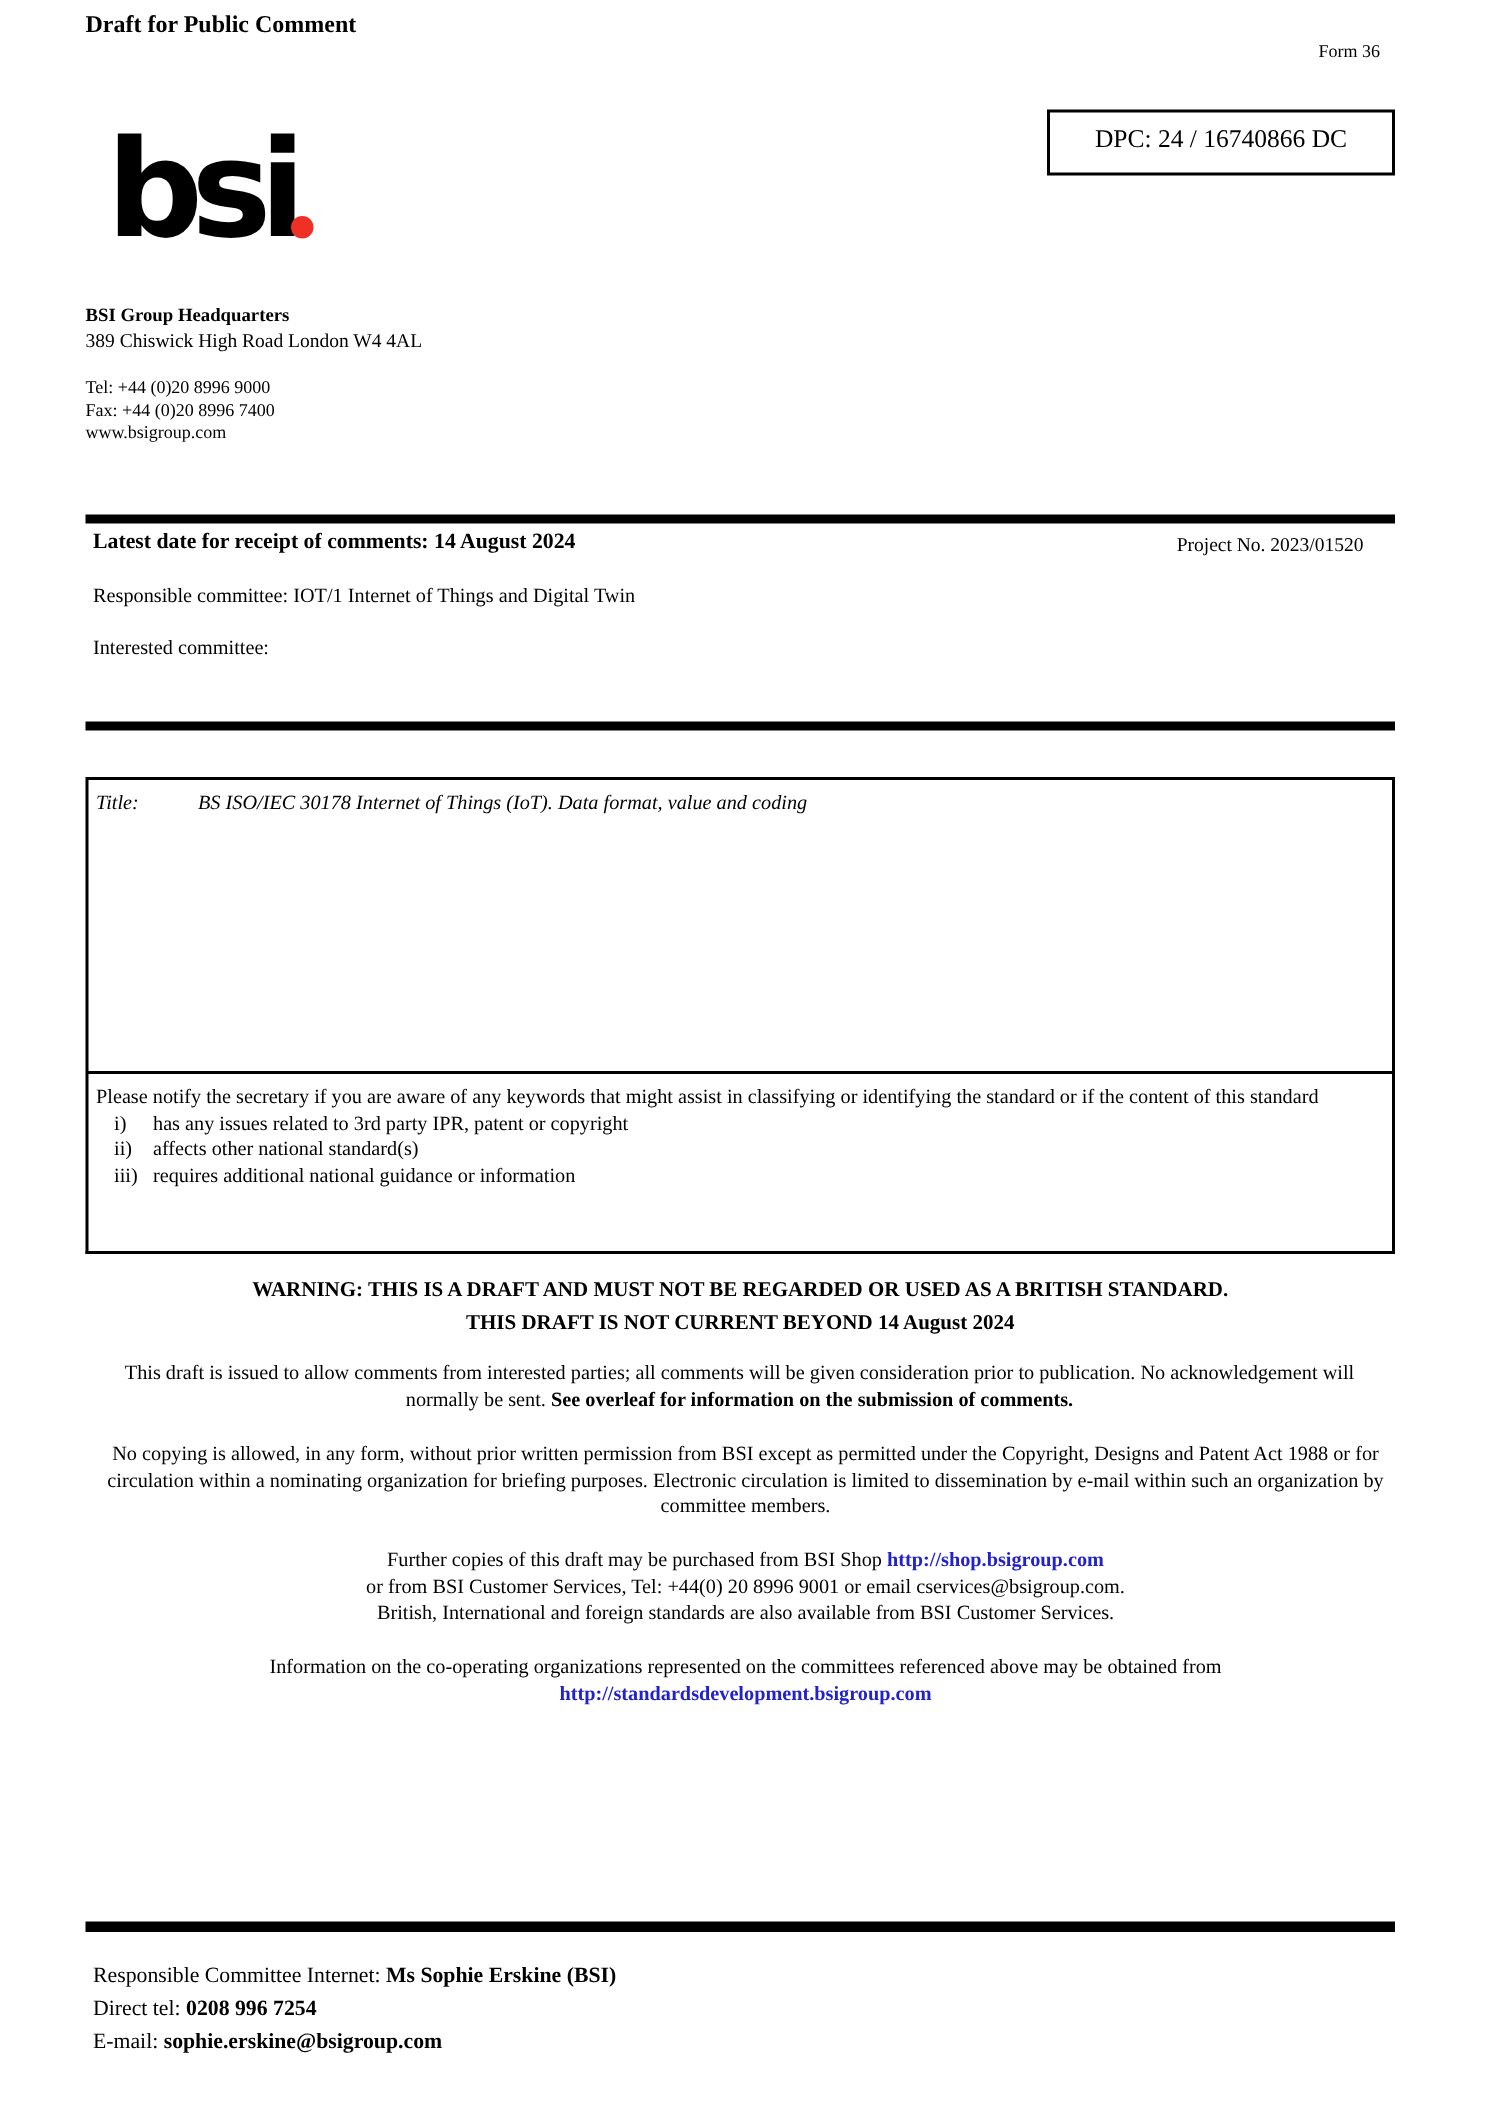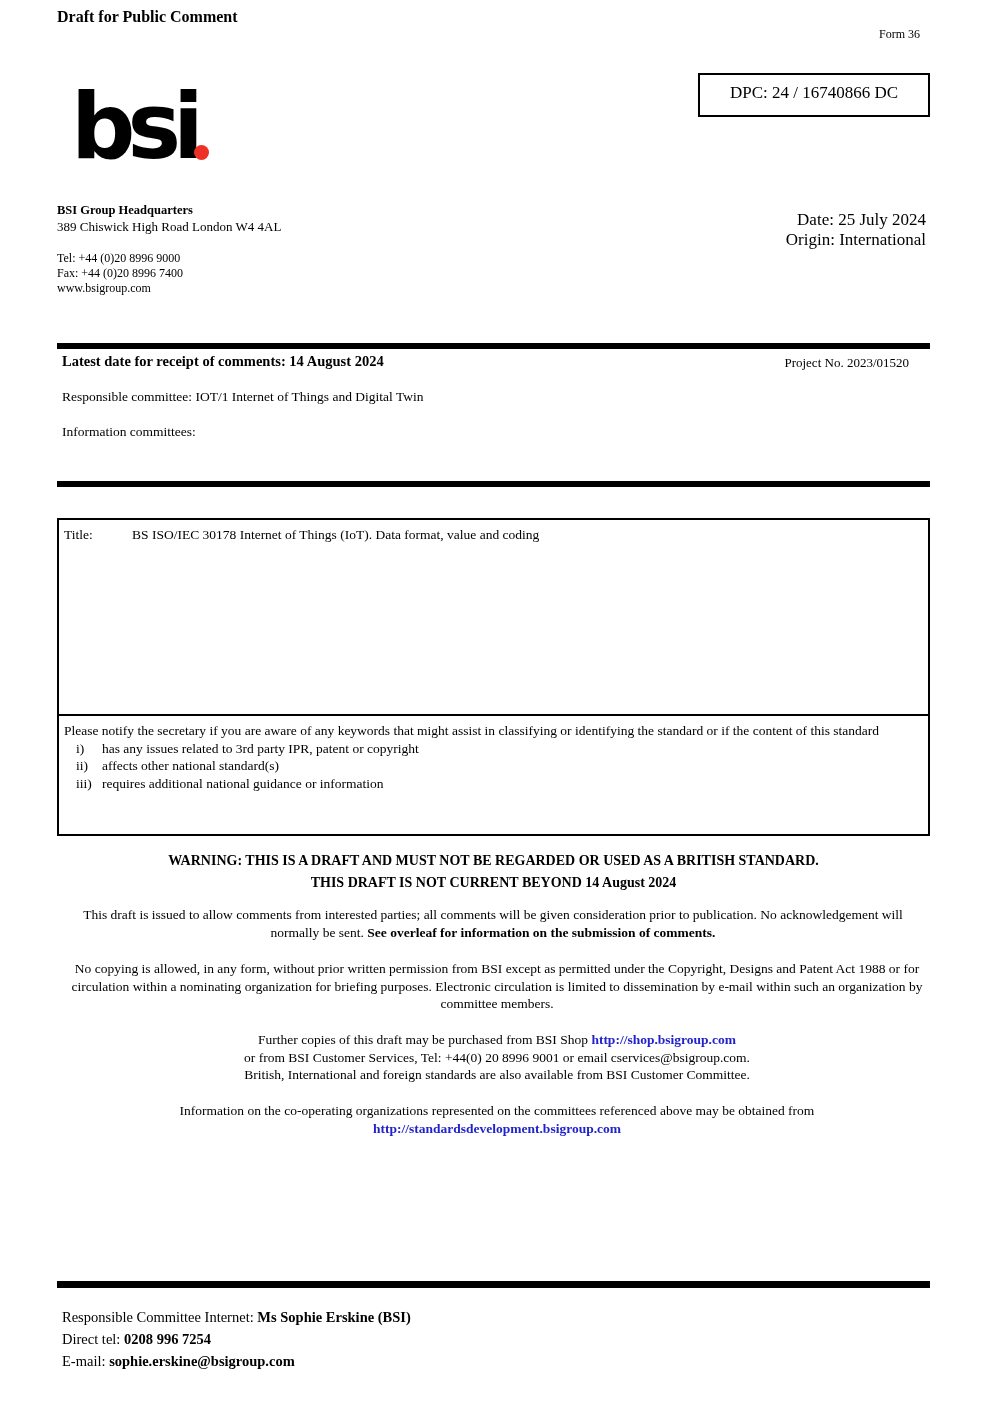--- a/index.html
+++ b/index.html
@@ -41,21 +41,21 @@
   .rule.r2 { top:481px; }
   .rule.r3 { top:1281px; height:7px; }
 
   .latest-date { position:absolute; left:62px; top:353px; font-size:14.5px; font-weight:bold; }
   .project-no { position:absolute; right:83px; top:355px; font-size:13px;text-align:center; }
   .resp-committee { position:absolute; left:62px; top:389px; font-size:13.5px; }
   .interested { position:absolute; left:62px; top:424px; font-size:13.5px; }
 
   .title-box {
     position:absolute; left:57px; top:518px; width:873px; height:198px;
-    border:2px solid #000; font-size:13.5px; padding:7px 5px;
+    border:2px solid #000; font-size:13.5px; padding:7px 5px;font-style:italic;
   }
   .title-box .row { display:flex; }
   .title-box .lbl { width:68px; flex:0 0 68px; }
 
   .keywords-box {
     position:absolute; left:57px; top:716px; width:873px; height:120px;
     border:2px solid #000; border-top:none; font-size:13.5px; line-height:17.5px;
     padding:6px 5px;
   }
   .kw-item { display:flex; margin-left:12px; }
@@ -91,31 +91,27 @@
   </div>
 
   <div class="hq-block">
     <div class="hq">BSI Group Headquarters</div>
     <div class="addr">389 Chiswick High Road London W4 4AL</div>
     <div>Tel: +44 (0)20 8996 9000</div>
     <div>Fax: +44 (0)20 8996 7400</div>
     <div>www.bsigroup.com</div>
   </div>
 
-  <div class="meta-block">
-    <div>Date: 25 July 2024</div>
-    <div>Origin: International</div>
-  </div>
 
   <div class="rule r1"></div>
 
   <div class="latest-date">Latest date for receipt of comments: 14 August 2024</div>
   <div class="project-no">Project No. 2023/01520</div>
   <div class="resp-committee">Responsible committee: IOT/1 Internet of Things and Digital Twin</div>
-  <div class="interested">Information committees:</div>
+  <div class="interested">Interested committee:</div>
 
   <div class="rule r2"></div>
 
   <div class="title-box">
     <div class="row">
       <span class="lbl">Title:</span>
       <span>BS ISO/IEC 30178 Internet of Things (IoT). Data format, value and coding</span>
     </div>
   </div>
 
@@ -142,21 +138,21 @@
 
   <div class="para p1">
     <span>This draft is issued to allow comments from interested parties; all comments will be given consideration prior to publication.  No acknowledgement will normally be sent. </span><span class="bold">See overleaf for information on the submission of comments.</span>
   </div>
 
   <div class="para p2">No copying is allowed, in any form, without prior written permission from BSI except as permitted under the Copyright, Designs and Patent Act 1988 or for circulation within a nominating organization for briefing purposes.  Electronic circulation is limited to dissemination by e-mail within such an organization by committee members.</div>
 
   <div class="para p3">
     <span>Further copies of this draft may be purchased from BSI Shop </span><a href="#" class="doclink" style="color: rgb(34, 34, 204);">http://shop.bsigroup.com</a>
     <div>or from BSI Customer Services, Tel: +44(0) 20 8996 9001 or email cservices@bsigroup.com.</div>
-    <div>British, International and foreign standards are also available from BSI Customer Committee.</div>
+    <div>British, International and foreign standards are also available from BSI Customer Services.</div>
   </div>
 
   <div class="para p4">
     <div>Information on the co-operating organizations represented on the committees referenced above may be obtained from</div>
     <a href="#" class="doclink" style="color: rgb(34, 34, 204);">http://standardsdevelopment.bsigroup.com</a>
   </div>
 
   <div class="rule r3"></div>
 
   <div class="footer">

